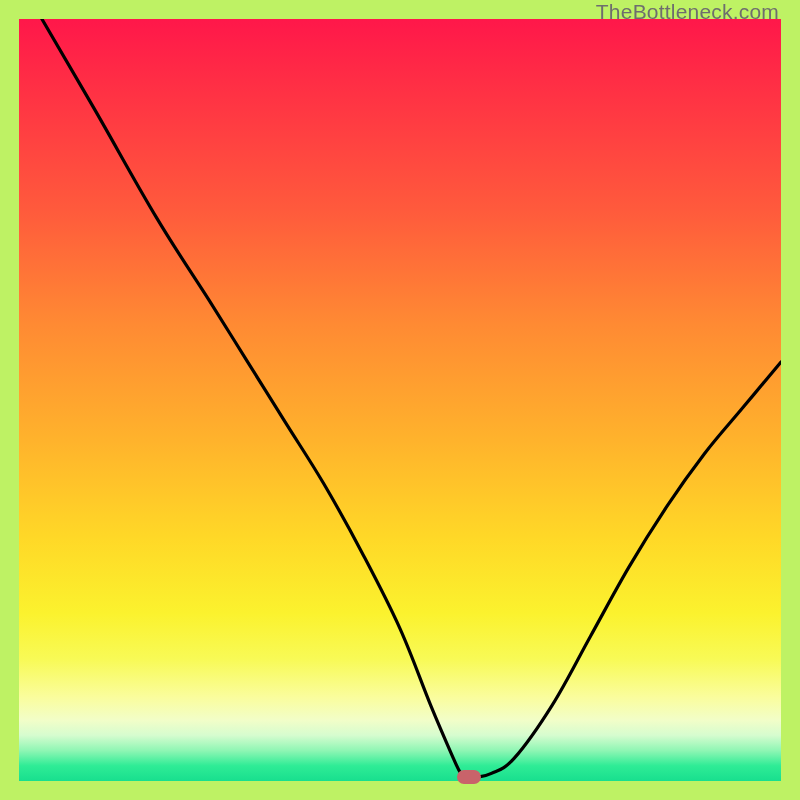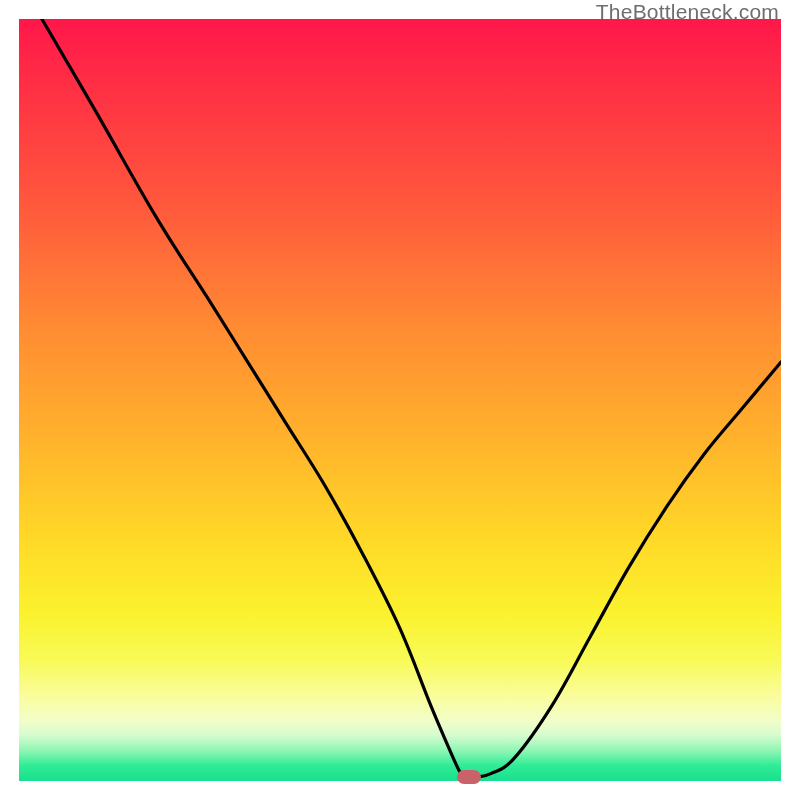--- a/index.html
+++ b/index.html
@@ -10,21 +10,21 @@
     background: #000;
     overflow: hidden;
     font-family: Arial, Helvetica, sans-serif;
   }
   .frame {
     position: absolute;
     left: 0;
     top: 0;
     width: 800px;
     height: 800px;
-    background: #ffffff;
+    background: #bef264;
   }
   .plot {
     position: absolute;
     left: 19px;
     top: 19px;
     width: 762px;
     height: 762px;
     
     background: linear-gradient(to bottom,
       #ff174a 0%,

